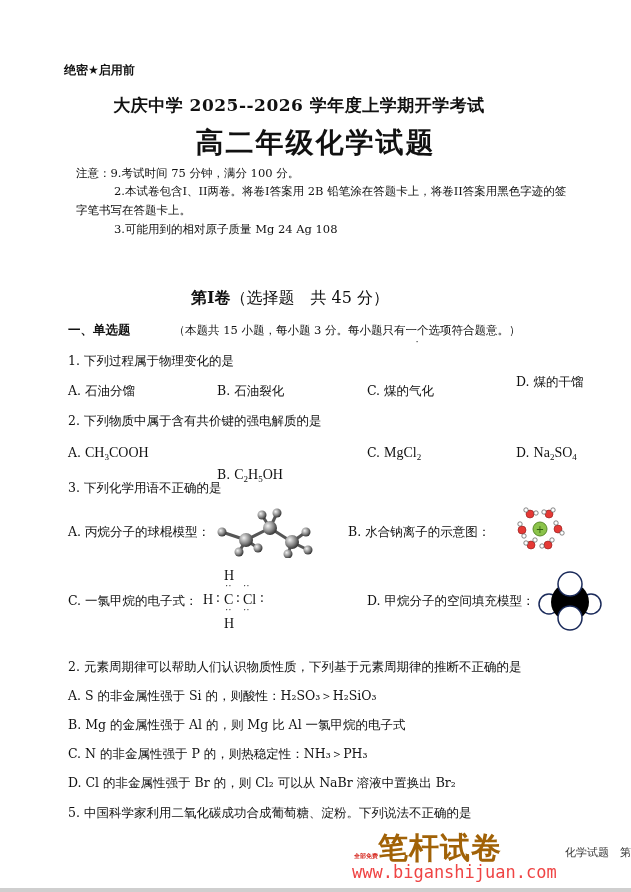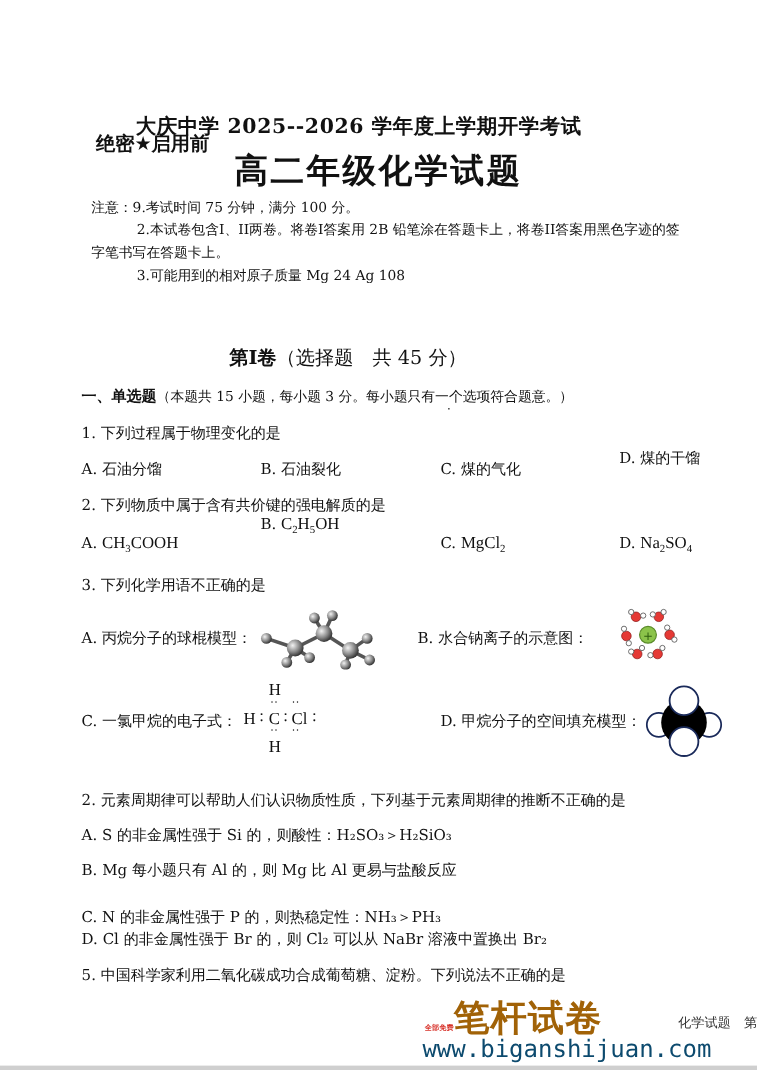--- a/index.html
+++ b/index.html
@@ -1,70 +1,70 @@
 <!DOCTYPE html>
 <html><head>
 <meta charset="utf-8">
 <style>
   html, body { margin:0; padding:0; }
   body {
     width:631px; height:892px; background:#ffffff; position:relative; overflow:hidden;
     font-family:"DejaVu Serif","Liberation Serif",serif; color:#111;
   }
   .abs { position:absolute; white-space:nowrap; }
-  .secret { left:80px; top:62px; font-size:16px; font-weight:bold; font-family:"DejaVu Sans","Liberation Sans",sans-serif;margin-top:48px; }
+  .secret { left:64px; top:62px; font-size:12px; font-weight:bold; font-family:"DejaVu Sans","Liberation Sans",sans-serif; }
   .subtitle { left:0; width:598px; text-align:center; top:94px; font-size:17px; font-weight:bold; letter-spacing:0.5px; }
   .title { left:0; width:631px; text-align:center; top:124px; font-size:28px; font-weight:bold; letter-spacing:2px; }
   .note { font-size:11.5px; font-family:"DejaVu Serif","Liberation Serif",serif; }
   .section { left:0; width:580px; text-align:center; top:288px; font-size:16px; }
   .section b { font-weight:bold; }
   .q { font-size:12.5px; }
   .opt { font-size:12.5px; }
   .chem { font-family:"Liberation Serif","DejaVu Serif",serif; font-size:14px; }
   sub { font-size:9px; vertical-align:-3px; }
   .dot-emph { position:relative; }
   .dot-emph::after { content:"·"; position:absolute; left:50%; transform:translateX(-50%); bottom:-10px; font-size:10px; }
   .lewis { font-family:"Liberation Serif","DejaVu Serif",serif; font-size:14px; }
   .bottom-bar { position:absolute; left:0; top:888px; width:631px; height:4px; background:#cfcfcf; }
   .wm-title { left:378px; top:828px; font-size:30px; font-weight:bold; font-family:"DejaVu Sans","Liberation Sans",sans-serif; letter-spacing:1px; color:#a16207;text-align:center; }
-  .wm-url { left:352px; top:862px; font-size:20px; font-family:"DejaVu Sans Mono","Liberation Mono",monospace; color:#0c4a6e; }
+  .wm-url { left:352px; top:862px; font-size:17px; font-family:"DejaVu Sans Mono","Liberation Mono",monospace; color:#ef4444; }
   .wm-free { left:354px; top:852px; font-size:6px; color:#d8322a; font-weight:bold; font-family:"DejaVu Sans",sans-serif; }
   .footer { left:565px; top:845px; font-size:11px; color:#333; }
 </style>
 </head>
 <body>
 
 <div class="abs secret">绝密★启用前</div>
 <div class="abs subtitle">大庆中学 2025--2026 学年度上学期开学考试</div>
 <div class="abs title">高二年级化学试题</div>
 
 <div class="abs note" style="left:76px;top:166px;">注意：9.考试时间 75 分钟，满分 100 分。</div>
 <div class="abs note" style="left:114px;top:184px;">2.本试卷包含I、II两卷。将卷I答案用 2B 铅笔涂在答题卡上，将卷II答案用黑色字迹的签</div>
 <div class="abs note" style="left:76px;top:203px;">字笔书写在答题卡上。</div>
 <div class="abs note" style="left:114px;top:222px;">3.可能用到的相对原子质量  Mg 24    Ag 108</div>
 
 <div class="abs section">
   <b>第I卷</b><span>（选择题　共 45 分）</span>
 </div>
 <div class="abs q" style="left:68px;top:322px;">
-  <b>一、单选题</b><span style="font-size:11.5px;">（本题共 15 小题，每小题 3 分。每小题只有</span><span style="font-size:11.5px;" class="dot-emph">一个</span><span style="font-size:11.5px;">选项符合题意。）</span>
+  <b>一、单选题</b><span style="font-size:11.5px;margin-left:43px;">（本题共 15 小题，每小题 3 分。每小题只有</span><span style="font-size:11.5px;" class="dot-emph">一个</span><span style="font-size:11.5px;">选项符合题意。）</span>
 </div>
 
 <div class="abs q" style="left:68px;top:353px;">1. 下列过程属于物理变化的是</div>
 <div class="abs opt" style="left:68px;top:383px;">A. 石油分馏</div>
 <div class="abs opt" style="left:217px;top:383px;">B. 石油裂化</div>
 <div class="abs opt" style="left:367px;top:383px;">C. 煤的气化</div>
 <div class="abs opt" style="left:516px;top:374px;">D. 煤的干馏</div>
 
 <div class="abs q" style="left:68px;top:413px;">2. 下列物质中属于含有共价键的强电解质的是</div>
 <div class="abs opt" style="left:68px;top:445px;">
   <span>A.</span>
   <span class="chem">CH<sub>3</sub>COOH</span>
 </div>
-<div class="abs opt" style="left:217px;top:429px;text-align:center;">
+<div class="abs opt" style="left:217px;top:467px;text-align:center;">
   <span>B.</span>
   <span class="chem">C<sub>2</sub>H<sub>5</sub>OH</span>
 </div>
 <div class="abs opt" style="left:367px;top:445px;">
   <span>C.</span>
   <span class="chem">MgCl<sub>2</sub></span>
 </div>
 <div class="abs opt" style="left:516px;top:445px;">
   <span>D.</span>
   <span class="chem">Na<sub>2</sub>SO<sub>4</sub></span>
@@ -154,22 +154,22 @@
 <svg class="abs" style="left:538px;top:570px;" width="64" height="62" viewBox="0 0 64 62">
   <circle cx="11" cy="34" r="10" fill="#fff" stroke="#1a2a5a" stroke-width="1.5"></circle>
   <circle cx="53" cy="34" r="10" fill="#fff" stroke="#1a2a5a" stroke-width="1.5"></circle>
   <circle cx="32" cy="32" r="19" fill="#000"></circle>
   <circle cx="32" cy="14" r="12" fill="#fff" stroke="#1a2a5a" stroke-width="1.5"></circle>
   <circle cx="32" cy="48" r="12" fill="#fff" stroke="#1a2a5a" stroke-width="1.5"></circle>
 </svg>
 
 <div class="abs q" style="left:68px;top:659px;">2. 元素周期律可以帮助人们认识物质性质，下列基于元素周期律的推断不正确的是</div>
 <div class="abs opt" style="left:68px;top:688px;">A. S 的非金属性强于 Si 的，则酸性：H₂SO₃＞H₂SiO₃</div>
-<div class="abs opt" style="left:68px;top:717px;">B. Mg 每小题只有 Al 的，则 Mg 比 Al 更易与盐酸反应</div>
-<div class="abs opt" style="left:68px;top:746px;margin-top:10px;">C. N 的非金属性强于 P 的，则热稳定性：NH₃＞PH₃</div>
+<div class="abs opt" style="left:68px;top:717px;">B. Mg 的金属性强于 Al 的，则 Mg 比 Al 一氯甲烷的电子式</div>
+<div class="abs opt" style="left:68px;top:746px;">C. N 的非金属性强于 P 的，则热稳定性：NH₃＞PH₃</div>
 <div class="abs opt" style="left:68px;top:775px;">D. Cl 的非金属性强于 Br 的，则 Cl₂ 可以从 NaBr 溶液中置换出 Br₂</div>
 
 <div class="abs q" style="left:68px;top:805px;">5. 中国科学家利用二氧化碳成功合成葡萄糖、淀粉。下列说法不正确的是</div>
 
 <div class="abs wm-title">笔杆试卷</div>
 <div class="abs wm-free">全部免费</div>
 <div class="abs wm-url">www.biganshijuan.com</div>
 
 <div class="abs footer">化学试题　第</div>
 

